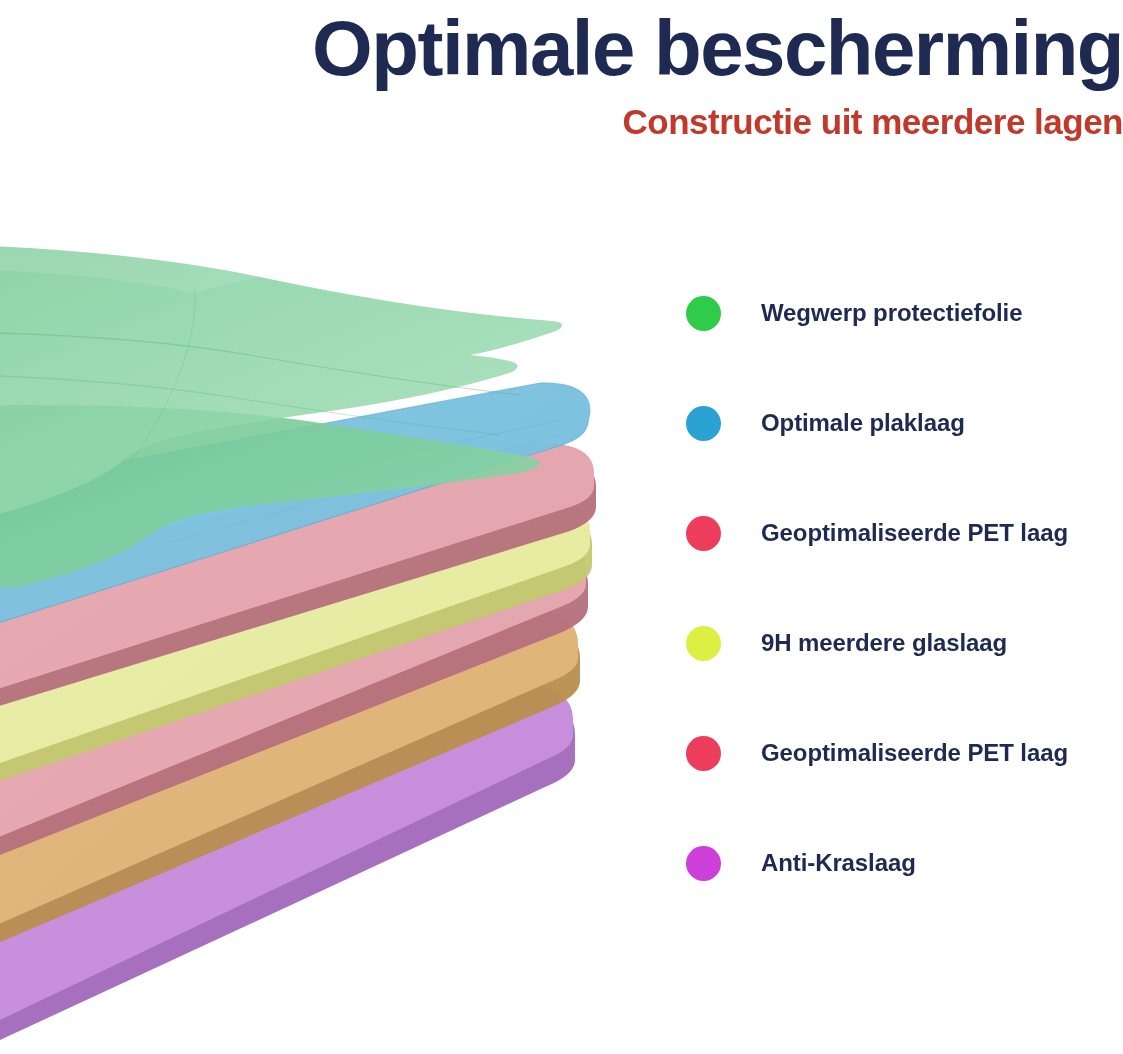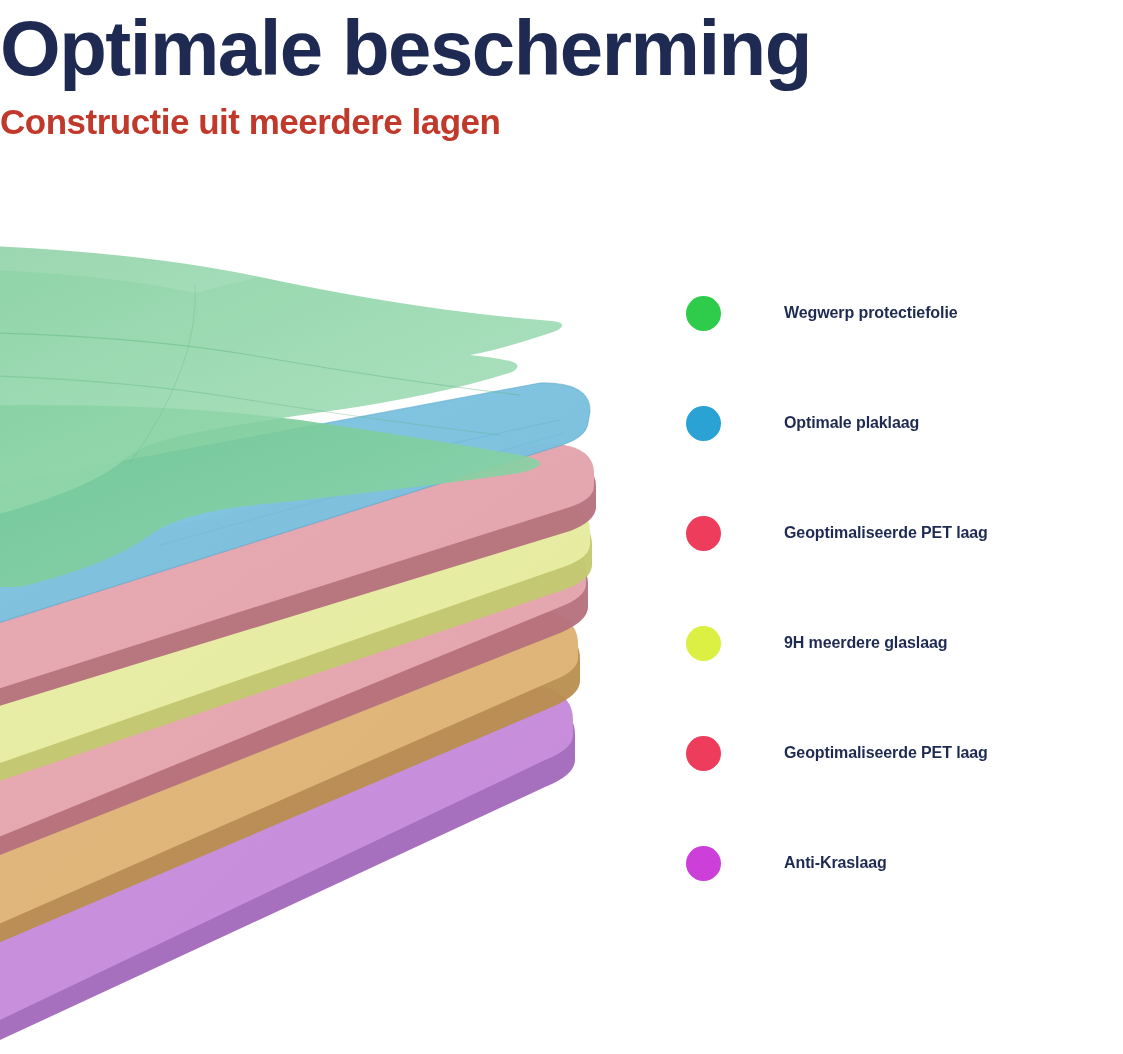--- a/index.html
+++ b/index.html
@@ -17,21 +17,21 @@
     background: #ffffff;
     overflow: hidden;
   }
 
   
   .header {
     position: absolute;
     top: 0;
     left: 0;
     width: 1123px;
-    text-align: left;
+    text-align: right;
     padding-top: 4px;
   }
   .main-title {
     margin: 0;
     font-size: 78px;
     line-height: 88px;
     font-weight: 700;
     letter-spacing: -1.5px;
     color: #1e2a52;
     font-family: "Liberation Sans", sans-serif;
@@ -71,22 +71,22 @@
     align-items: center;
     height: 110px;
   }
   .legend-dot {
     width: 35px;
     height: 35px;
     border-radius: 50%;
     flex: 0 0 35px;
   }
   .legend-label {
-    margin-left: 63px;
-    font-size: 16px;
+    margin-left: 40px;
+    font-size: 24px;
     font-weight: 700;
     color: #1e2a52;
     letter-spacing: -0.1px;
     white-space: nowrap;
     font-family: "Liberation Sans", sans-serif;
   }
 </style>
 </head>
 <body>
 

